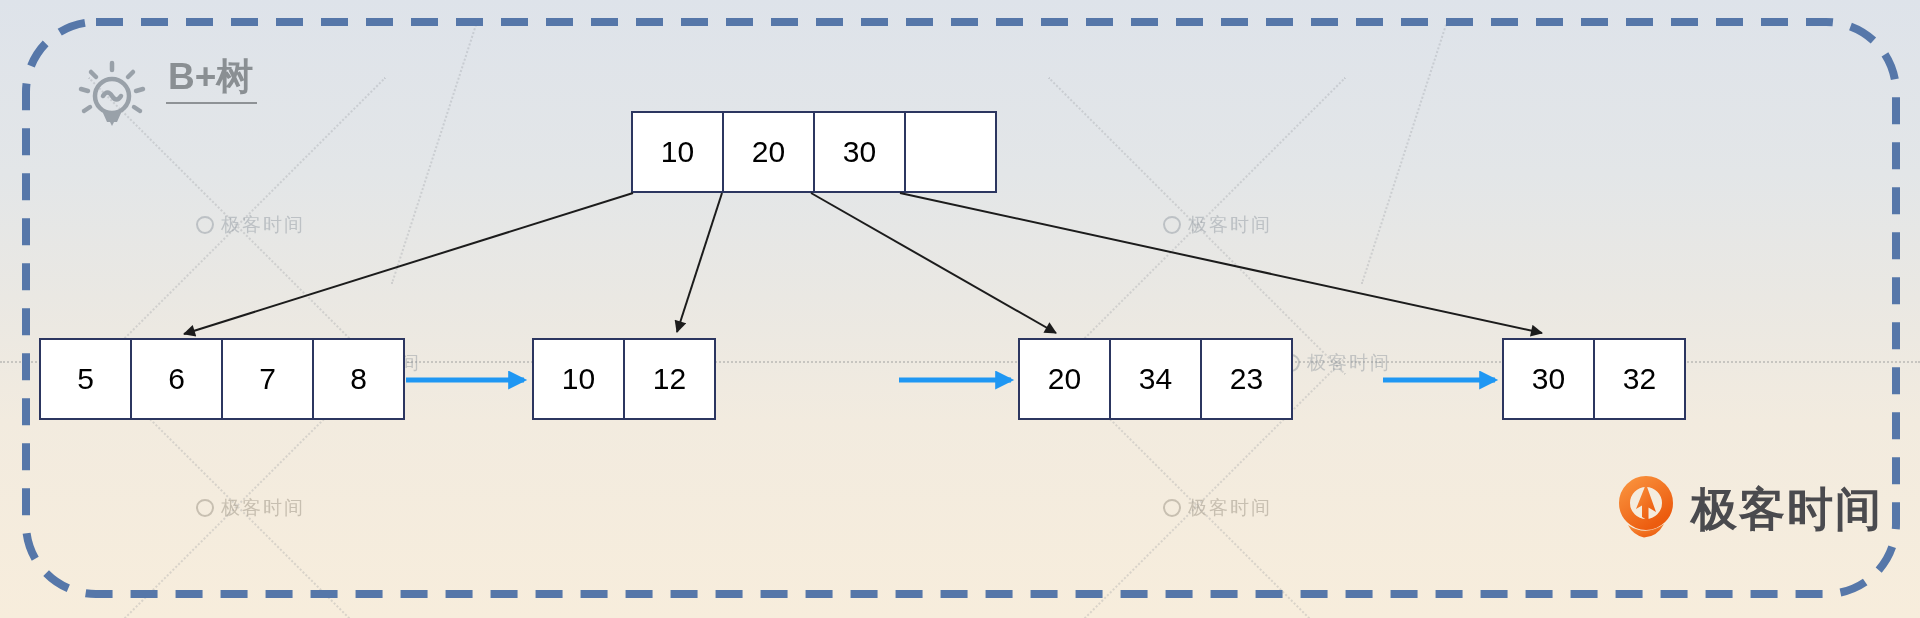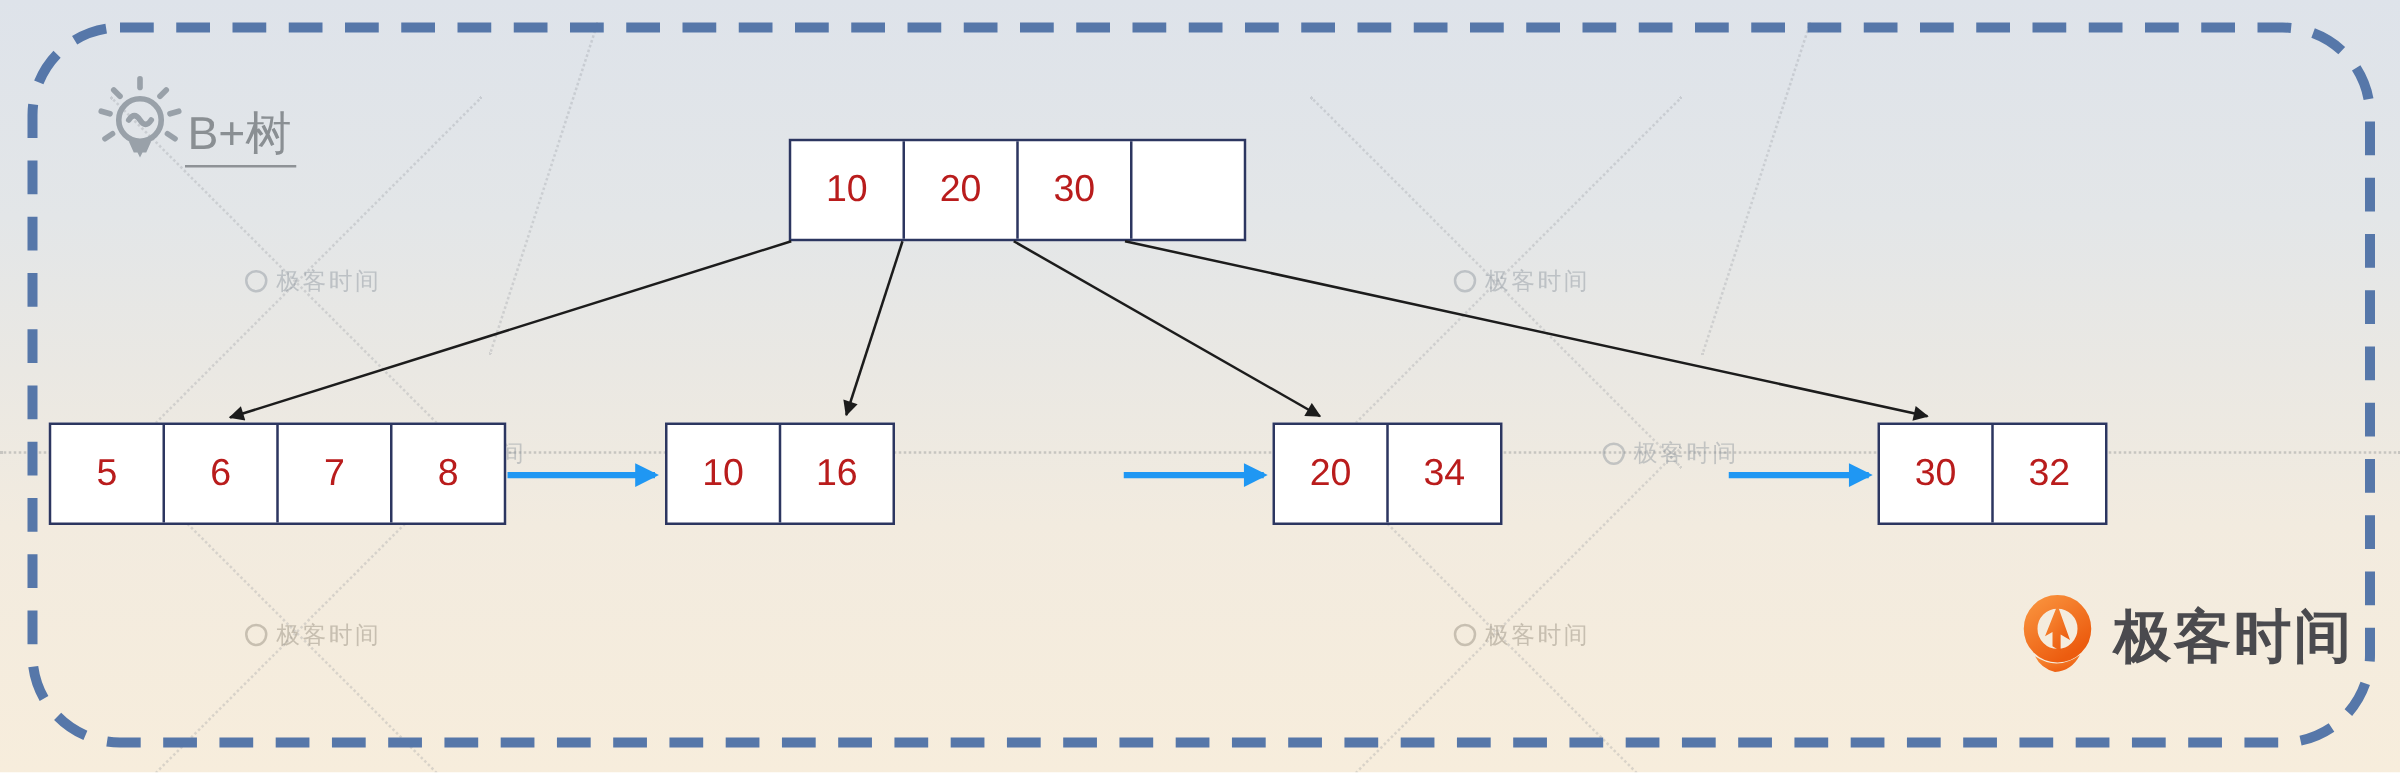--- a/index.html
+++ b/index.html
@@ -14,26 +14,26 @@
       color:rgba(128,137,148,0.40);font-size:19px;letter-spacing:2px;white-space:nowrap;}
   .wm .wm-ring{width:14px;height:14px;border:2.5px solid rgba(128,137,148,0.40);
       border-radius:50% 50% 50% 50%/46% 46% 54% 54%;display:inline-block;}
   .wm.warm{color:rgba(150,142,128,0.48);} .wm.warm .wm-ring{border-color:rgba(150,142,128,0.48);}
   .dotline-h{position:absolute;left:0;top:361px;width:1920px;border-top:2px dotted rgba(150,152,152,0.45);}
   .diag{position:absolute;width:420px;border-top:2px dotted rgba(140,145,150,0.28);transform-origin:center;}
   
   .frame-svg,.edges-svg{position:absolute;left:0;top:0;pointer-events:none;}
   .frame-svg{z-index:2;} .edges-svg{z-index:5;}
   
-  .title-wrap{position:absolute;left:76px;top:58px;z-index:4;display:flex;align-items:flex-end;}
+  .title-wrap{position:absolute;left:76px;top:58px;z-index:4;display:flex;align-items:flex-start;gap:18px;font-weight:bold;}
   .title-text{font-size:37px;color:#8a8f93;padding:0 4px 7px 2px;border-bottom:2px solid #8e9296;line-height:1;}
   
   .node{position:absolute;display:flex;z-index:3;background:#fff;border:2px solid #2c3660;}
   .cell{width:89px;height:78px;display:flex;align-items:center;justify-content:center;
-        font-size:30px;color:#b91c1c;border-right:2px solid #2c3660;}
+        font-size:30px;color:#000000;border-right:2px solid #2c3660;}
   .cell:last-child{border-right:none;}
   .leaf .cell{width:89px;height:78px;}
   
   .logo-wrap{position:absolute;left:1615px;top:475px;z-index:4;display:flex;align-items:center;gap:14px;}
   .logo-text{font-size:46px;font-weight:700;color:#4a4a4e;letter-spacing:2px;line-height:1;}
 </style>
 </head>
 <body>
 
 <div class="canvas">
@@ -108,25 +108,26 @@
   </div>
 
   <div class="node leaf" style="left:39px;top:338px;">
     <div class="cell">5</div>
     <div class="cell">6</div>
     <div class="cell">7</div>
     <div class="cell">8</div>
   </div>
   <div class="node leaf" style="left:532px;top:338px;">
     <div class="cell">10</div>
-    <div class="cell">16</div>
+    <div class="cell">12</div>
   </div>
   <div class="node leaf" style="left:1018px;top:338px;">
     <div class="cell">20</div>
     <div class="cell">34</div>
+    <div class="cell">23</div>
   </div>
   <div class="node leaf" style="left:1502px;top:338px;">
     <div class="cell">30</div>
     <div class="cell">32</div>
   </div>
 
   <svg class="edges-svg" width="1920" height="618" viewBox="0 0 1920 618">
     <defs>
       <marker id="mBlack" viewBox="0 0 12 12" refX="11" refY="6" markerWidth="14" markerHeight="12" markerUnits="userSpaceOnUse" orient="auto">
           <path d="M0 0 L12 6 L0 12 Z" fill="#1c1c1c"></path>

